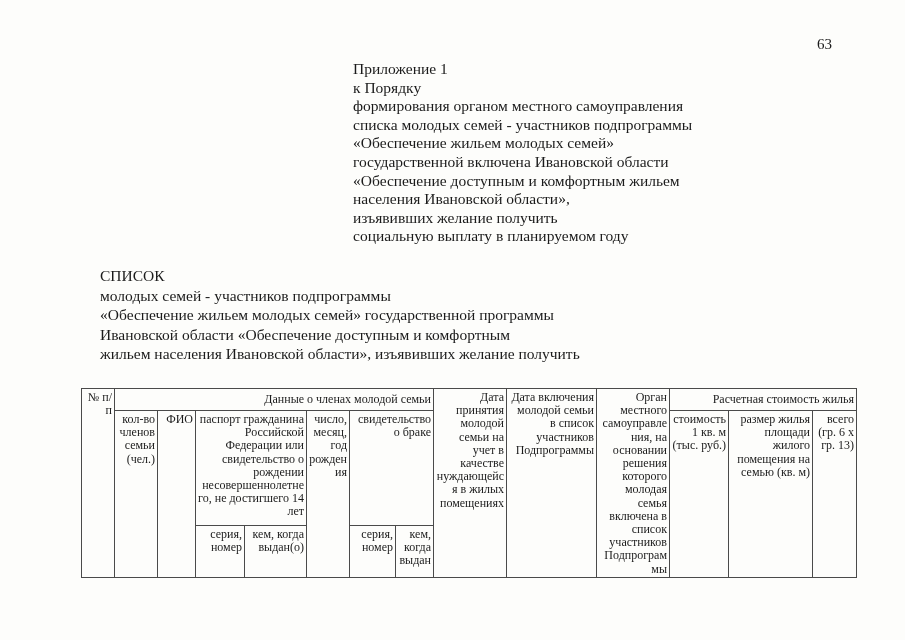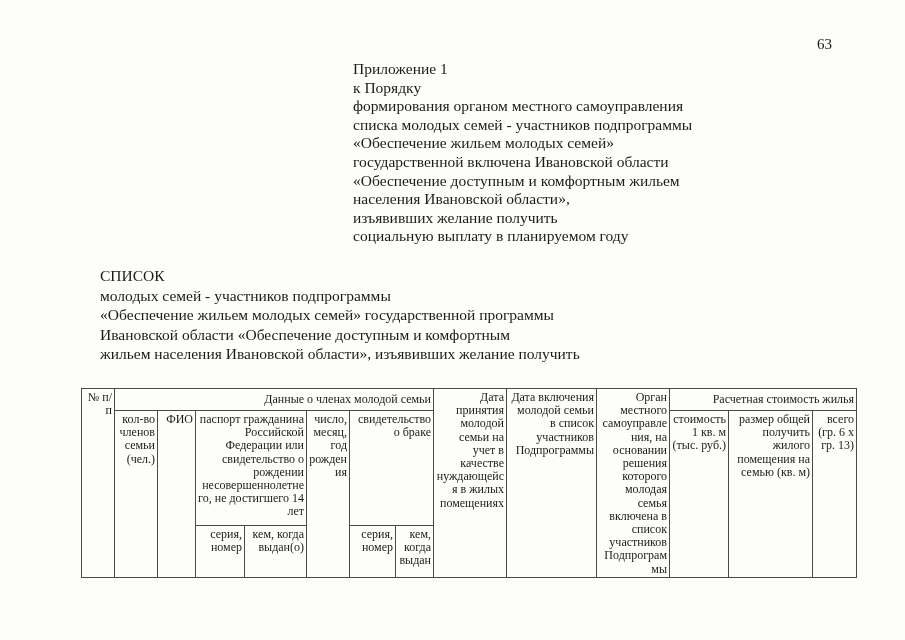--- a/index.html
+++ b/index.html
@@ -99,21 +99,21 @@
       <td rowspan="3">Орган местного самоуправления, на основании решения которого молодая семья включена в список участников Подпрограммы</td>
       <td colspan="3" class="va-m">Расчетная стоимость жилья</td>
     </tr>
     <tr class="r2">
       <td rowspan="2">кол-во членов семьи (чел.)</td>
       <td rowspan="2">ФИО</td>
       <td colspan="2">паспорт гражданина Российской Федерации или свидетельство о рождении несовершеннолетнего, не достигшего 14 лет</td>
       <td rowspan="2">число, месяц, год рождения</td>
       <td colspan="2">свидетельство о браке</td>
       <td rowspan="2">стоимость 1 кв. м (тыс. руб.)</td>
-      <td rowspan="2">размер общей получить жилого помещения на семью (кв. м)</td>
+      <td rowspan="2">размер жилья площади жилого помещения на семью (кв. м)</td>
       <td rowspan="2">всего (гр. 6 х гр. 13)</td>
     </tr>
     <tr class="r3">
       <td>серия, номер</td>
       <td>кем, когда выдан(о)</td>
       <td>серия, номер</td>
       <td>кем, когда выдан</td>
     </tr>
   </tbody>
 </table>

